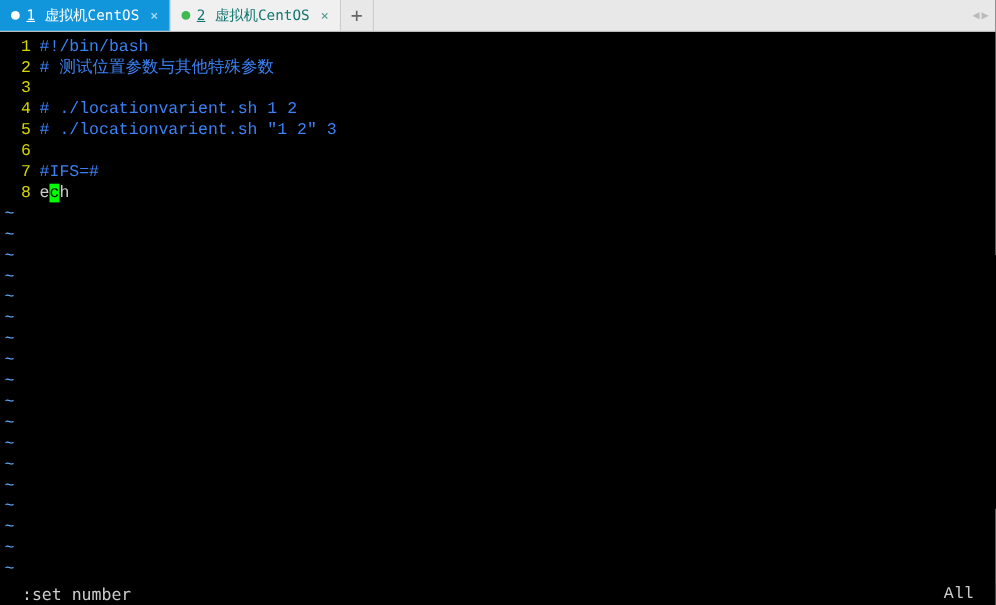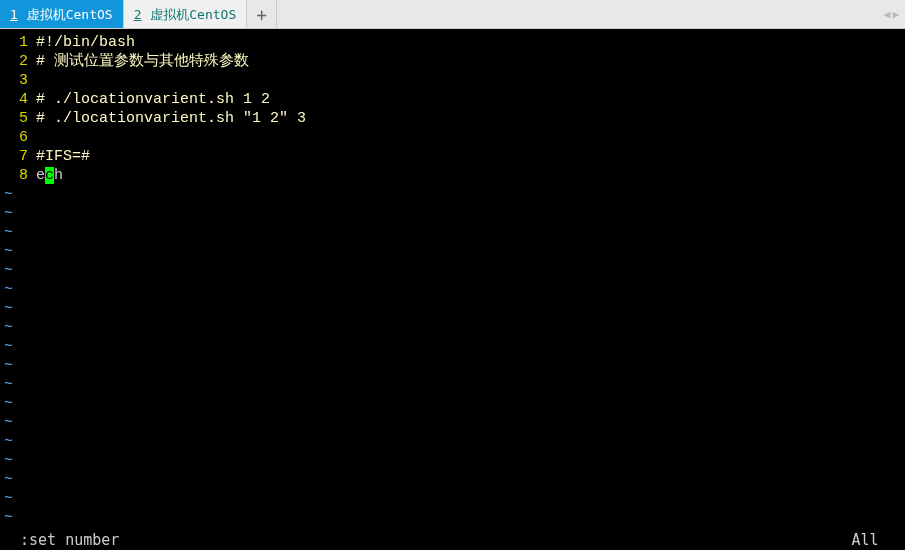--- a/index.html
+++ b/index.html
@@ -22,21 +22,20 @@
     }
     .tab {
       display: flex;
       align-items: center;
       padding: 0 10px;
       font-size: 13px;
       border-right: 1px solid #ccc;
       cursor: pointer;
       gap: 6px;
       background: #f0f0f0;
-      flex-direction: column;
     }
     .tab.active {
       background: #1296db;
       color: #fff;
     }
     .tab .dot {
       width: 8px;
       height: 8px;
       border-radius: 50%;
       display: inline-block;
@@ -85,21 +84,21 @@
       display: flex;
       white-space: pre;
     }
     .gutter {
       width: 36px;
       text-align: right;
       padding-right: 8px;
       color: #d7d700;
       flex-shrink: 0;
     }
-    .code { color: #fef9c3; }
+    .code { color: #3b82f6; }
     .code.plain { color: #ccc; }
     .cursor-word { color: #ccc; }
     .cursor-block {
       background: #00ff00;
       color: #000;
     }
     .tilde {
       color: #5fafff;
       padding-left: 4px;
     }
@@ -113,21 +112,21 @@
       display: flex;
       align-items: center;
       font-family: Consolas, monospace;
       font-size: 15px;
       color: #ccc;
       padding: 0 20px;
     }
     .status-cmd { flex: 0 0 auto; }
     .status-spacer { flex: 1; }
     .status-pos { flex: 0 0 110px; }
-    .status-pct { flex: 0 0 40px; text-align: center; }
+    .status-pct { flex: 0 0 40px; text-align: right; font-family: Liberation Mono, monospace; }
   </style>
 </head>
 <body>
 
 <div class="tab-bar">
   <div class="tab active">
     <span class="dot"></span>
     <span><span class="num">1</span> <span>虚拟机CentOS</span></span>
     <span class="close">×</span>
   </div>

